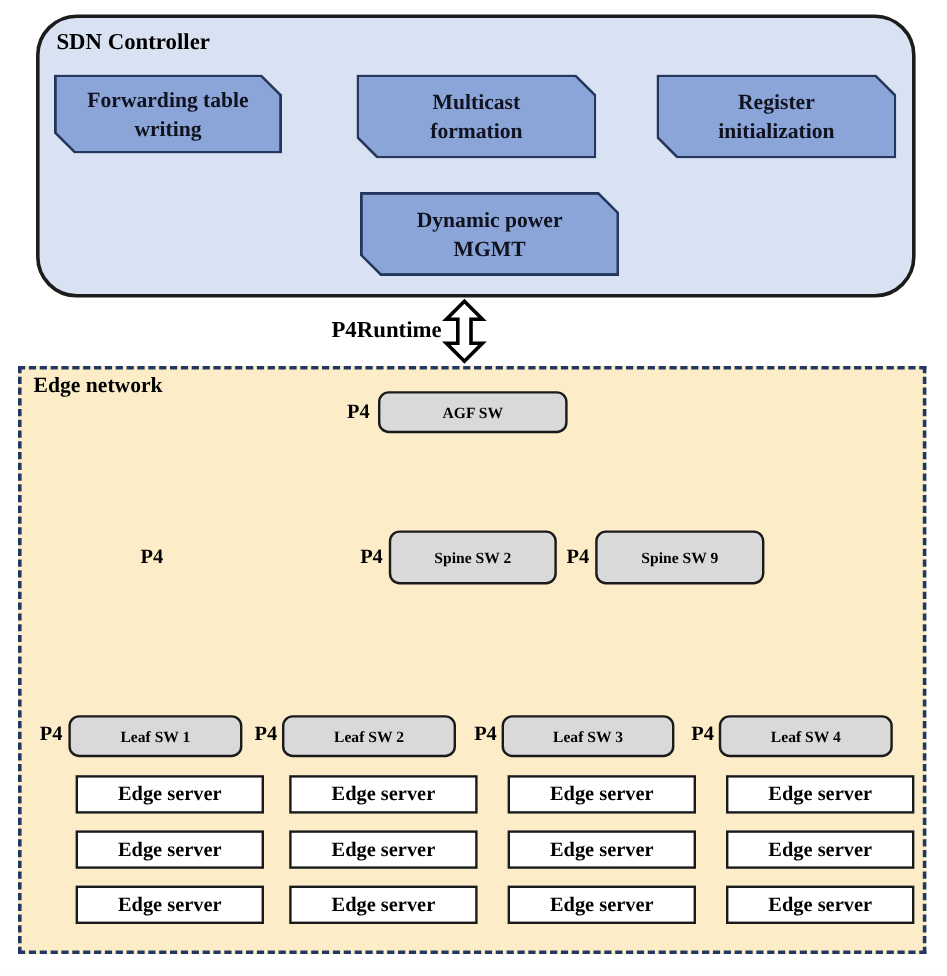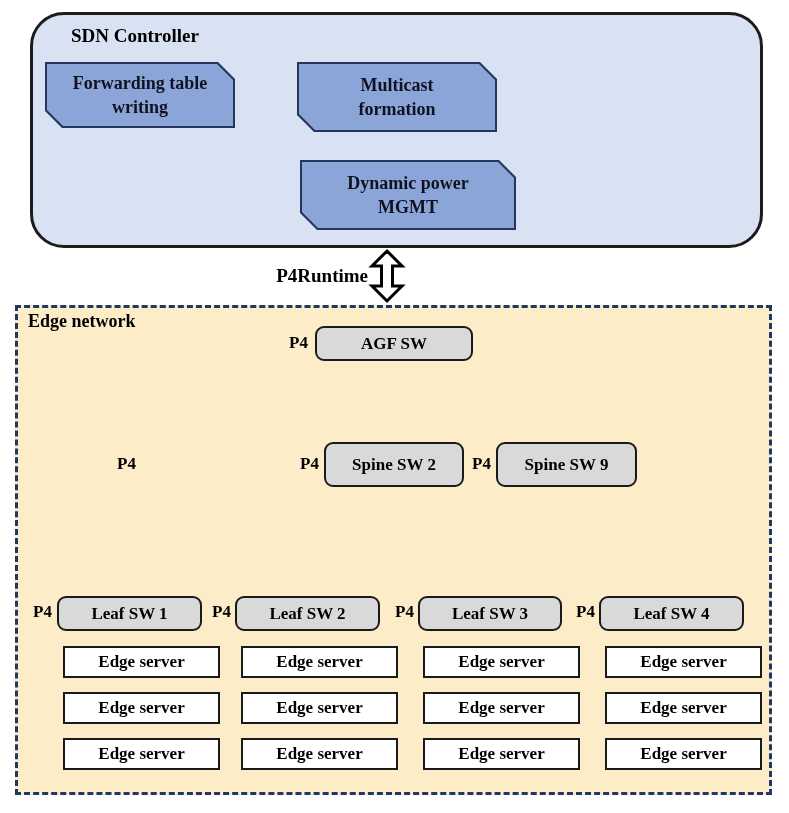--- a/index.html
+++ b/index.html
@@ -3,21 +3,21 @@
 <meta charset="utf-8">
 <style>
   html,body{margin:0;padding:0;background:#ffffff;}
   .page{position:relative;width:789px;height:813px;background:#ffffff;overflow:hidden;
         font-family:"Liberation Serif","DejaVu Serif",serif;color:#000;}
   .wires{position:absolute;left:0;top:0;width:789px;height:813px;}
 
   
   .controller{position:absolute;left:30px;top:12px;width:733px;height:236px;
               background:#d9e2f3;border:3px solid #1c1c1c;border-radius:34px;box-sizing:border-box;}
-  .controller-title{position:absolute;left:47px;top:25px;font-size:19px;font-weight:bold;margin-left:24px;}
+  .controller-title{position:absolute;left:47px;top:25px;font-size:19px;font-weight:bold;}
 
   
   .tag{position:absolute;background:#24365c;
        clip-path:polygon(0 0,calc(100% - 17px) 0,100% 17px,100% 100%,17px 100%,0 calc(100% - 17px));}
   .tag-inner{position:absolute;inset:2px;background:#8ca5d8;
        clip-path:polygon(0 0,calc(100% - 16px) 0,100% 16px,100% 100%,16px 100%,0 calc(100% - 16px));
        display:flex;align-items:center;justify-content:center;text-align:center;}
   .tag-inner span{font-size:18px;font-weight:bold;line-height:1.35;white-space:pre-line;color:#10131f;}
   .tag-m1{left:45px;top:62px;width:190px;height:66px;}
   .tag-m2{left:297px;top:62px;width:200px;height:70px;}
@@ -29,21 +29,21 @@
              font-size:19px;font-weight:bold;}
 
   
   .edge-net{position:absolute;left:15px;top:305px;width:757px;height:490px;
             background:#fcedc8;border:3px dashed #203864;box-sizing:border-box;}
   .edge-title{position:absolute;left:28px;top:311px;font-size:18px;font-weight:bold;}
 
   
   .sw{position:absolute;background:#d9d9d9;border:2.5px solid #1a1a1a;border-radius:9px;
       box-sizing:border-box;display:flex;align-items:center;justify-content:center;
-      font-size:17px;font-weight:bold;}
+      font-size:13px;font-weight:bold;}
   .srv{position:absolute;background:#ffffff;border:2.5px solid #1a1a1a;border-radius:0;
       box-sizing:border-box;display:flex;align-items:center;justify-content:center;
       font-size:17px;font-weight:bold;width:157px;height:32px;}
   .p4{position:absolute;font-size:17px;font-weight:bold;text-align:right;}
 
   .agf{left:315px;top:326px;width:158px;height:35px;}
   .p4-agf{left:268px;top:333px;width:40px;}
 
   .spine1{left:142px;top:442px;width:141px;height:45px;}
   .spine2{left:324px;top:442px;width:140px;height:45px;}
@@ -106,20 +106,26 @@
       <span>Forwarding table
 writing</span>
     </div>
   </div>
   <div class="tag tag-m2">
     <div class="tag-inner">
       <span>Multicast
 formation</span>
     </div>
   </div>
+  <div class="tag tag-m3">
+    <div class="tag-inner">
+      <span>Register
+initialization</span>
+    </div>
+  </div>
   <div class="tag tag-m4">
     <div class="tag-inner">
       <span>Dynamic power
 MGMT</span>
     </div>
   </div>
 
   <div class="p4runtime">P4Runtime</div>
 
   <div class="edge-net"></div>

